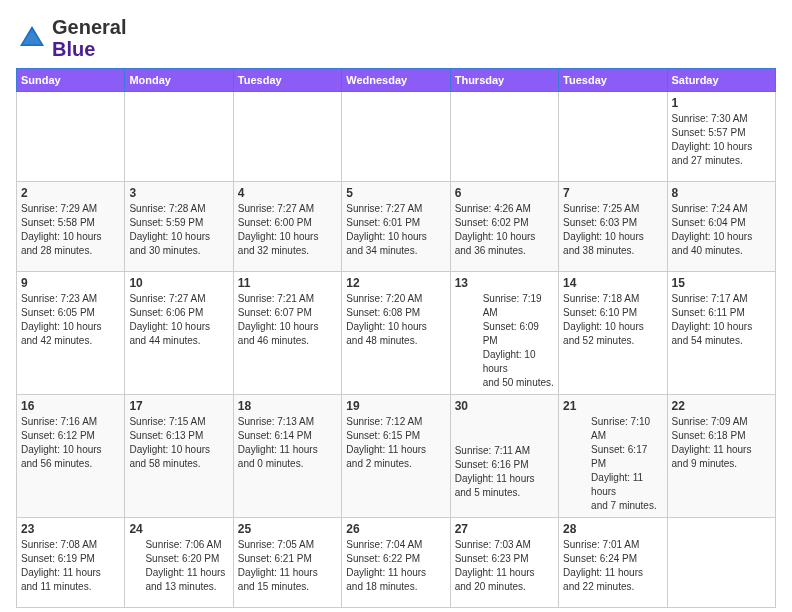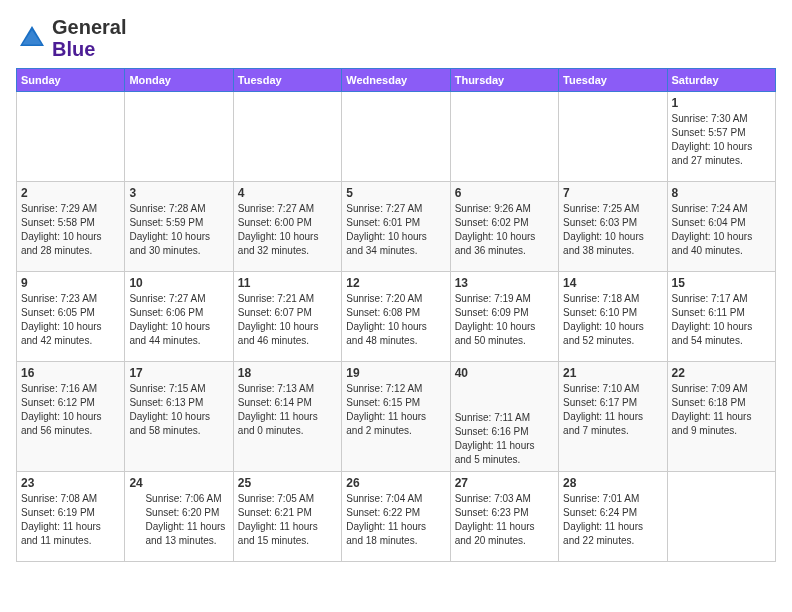--- a/index.html
+++ b/index.html
@@ -156,21 +156,21 @@
         </td>
         <td>
           <div class="day-number">5</div>
           <div class="day-info" style="white-space: pre-line;">Sunrise: 7:27 AM
 Sunset: 6:01 PM
 Daylight: 10 hours
 and 34 minutes.</div>
         </td>
         <td>
           <div class="day-number">6</div>
-          <div class="day-info" style="white-space: pre-line;">Sunrise: 9:26 AM
+          <div class="day-info" style="white-space: pre-line;">Sunrise: 4:26 AM
 Sunset: 6:02 PM
 Daylight: 10 hours
 and 36 minutes.</div>
         </td>
         <td>
           <div class="day-number">7</div>
           <div class="day-info" style="white-space: pre-line;">Sunrise: 7:25 AM
 Sunset: 6:03 PM
 Daylight: 10 hours
 and 38 minutes.</div>
@@ -207,21 +207,21 @@
         </td>
         <td>
           <div class="day-number">12</div>
           <div class="day-info" style="white-space: pre-line;">Sunrise: 7:20 AM
 Sunset: 6:08 PM
 Daylight: 10 hours
 and 48 minutes.</div>
         </td>
         <td>
           <div class="day-number">13</div>
-          <div class="day-info" style="white-space: pre-line;">Sunrise: 7:19 AM
+          <div class="day-info" style="white-space: pre-line; margin-left: 28px;">Sunrise: 7:19 AM
 Sunset: 6:09 PM
 Daylight: 10 hours
 and 50 minutes.</div>
         </td>
         <td>
           <div class="day-number">14</div>
           <div class="day-info" style="white-space: pre-line;">Sunrise: 7:18 AM
 Sunset: 6:10 PM
 Daylight: 10 hours
 and 52 minutes.</div>
@@ -257,29 +257,29 @@
 and 0 minutes.</div>
         </td>
         <td>
           <div class="day-number">19</div>
           <div class="day-info" style="white-space: pre-line;">Sunrise: 7:12 AM
 Sunset: 6:15 PM
 Daylight: 11 hours
 and 2 minutes.</div>
         </td>
         <td>
-          <div class="day-number">40</div>
+          <div class="day-number">30</div>
           <div class="day-info" style="white-space: pre-line; margin-top: 31px;">Sunrise: 7:11 AM
 Sunset: 6:16 PM
 Daylight: 11 hours
 and 5 minutes.</div>
         </td>
         <td>
           <div class="day-number">21</div>
-          <div class="day-info" style="white-space: pre-line;">Sunrise: 7:10 AM
+          <div class="day-info" style="white-space: pre-line; margin-left: 28px;">Sunrise: 7:10 AM
 Sunset: 6:17 PM
 Daylight: 11 hours
 and 7 minutes.</div>
         </td>
         <td>
           <div class="day-number">22</div>
           <div class="day-info" style="white-space: pre-line;">Sunrise: 7:09 AM
 Sunset: 6:18 PM
 Daylight: 11 hours
 and 9 minutes.</div>

